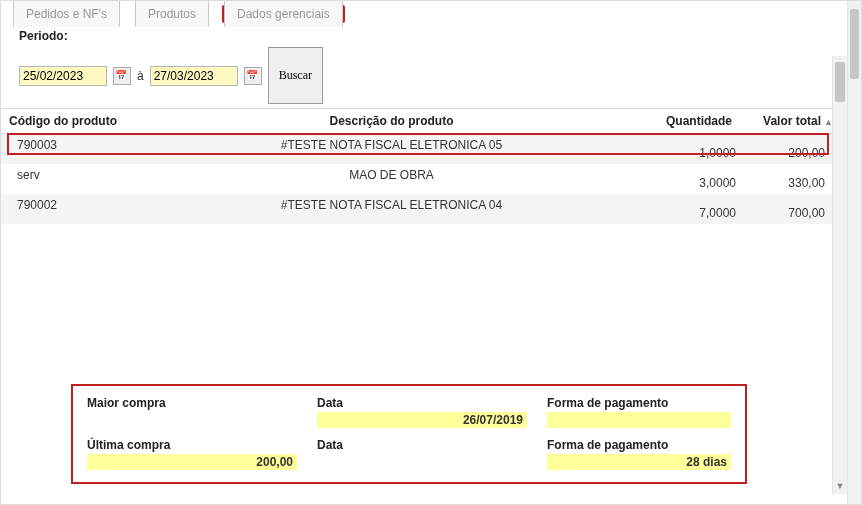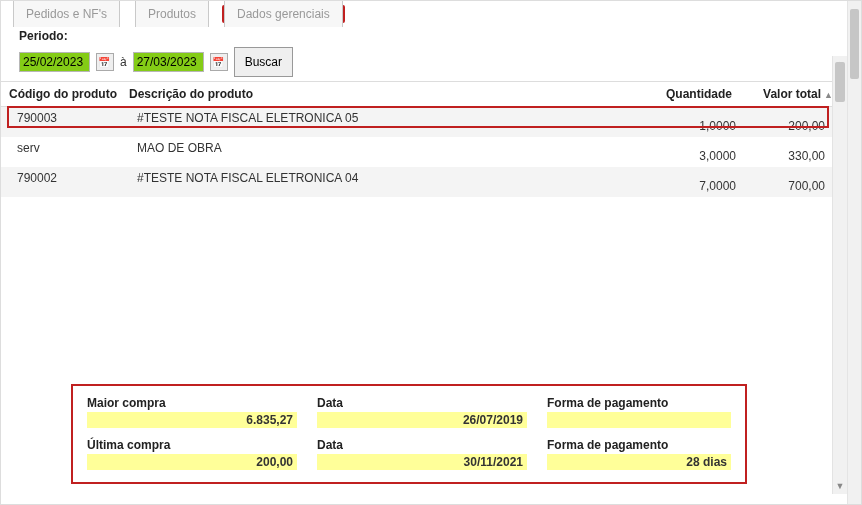--- a/index.html
+++ b/index.html
@@ -5,27 +5,27 @@
     * { box-sizing: border-box; }
     body { margin:0; font-family:Arial,Helvetica,sans-serif; font-size:12px; color:#333; background:#fff; }
     .frame { width:862px; height:505px; border:1px solid #ddd; position:relative; overflow:hidden; padding:0; }
     .tabs { display:flex; gap:11px; padding:4px 0 0 10px; }
     .tab { padding:6px 12px; border:1px solid #c9c9c9; border-bottom:none; background:#f7f7f7; color:#999; cursor:pointer; }
     .tab-wrap { border:2px solid transparent; display:inline-block; }
     .tab-wrap.hl { border:2px solid #c02020; border-radius:2px; }
     .period-row { padding:6px 8px 4px 18px; }
     .period-label { font-weight:bold; color:#222; display:block; margin-bottom:4px; }
     .period-ctrls { display:flex; align-items:center; gap:6px; }
-    .dateinput { width:71px; padding:2px 3px; border:1px solid #b7b7b7; background:#84cc16; font-size:12px; }
+    .dateinput { width:88px; padding:2px 3px; border:1px solid #b7b7b7; background:#fef9c3; font-size:12px; }
     .cal-btn { width:18px; height:18px; border:1px solid #aaa; background:#efefef; display:flex; align-items:center; justify-content:center; font-size:10px; cursor:pointer; }
-    .btn { padding:7px 10px; border:1px solid #999; background:#efefef; cursor:pointer; font-size:12px; }
+    .btn { padding:20px 10px; border:1px solid #999; background:#efefef; cursor:pointer; font-size:12px;font-family:Liberation Serif, serif; }
     .grid { width:100%; }
     .grid-head { display:flex; border-top:1px solid #ddd; border-bottom:1px solid #ddd; font-weight:bold; color:#222; padding:5px 8px; }
     .col-code { width:120px; flex:0 0 120px; }
-    .col-desc { flex:1; }
+    .col-desc { flex:1;text-align:center; }
     .col-qty  { width:90px; flex:0 0 90px; text-align:center; }
     .col-val  { width:95px; flex:0 0 95px; text-align:right; padding-right:6px;}
     .sort-ind { color:#888; font-size:9px; margin-left:3px; }
     .rows { position:relative; }
     .row { display:flex; padding:4px 16px; }
     .row:nth-child(even){ background:#f4f4f4; }
     .row .col-qty,.row .col-val{ text-align:right;margin-top:8px; }
     .row-hl { position:absolute; left:6px; right:18px; border:2px solid #c02020; height:22px; pointer-events:none; top:-1px; }
     .scrollbar { position:absolute; right:0; top:33px; bottom:0; width:15px; background:#f1f1f1; border-left:1px solid #e3e3e3;}
     .scroll-thumb{ position:absolute; left:2px; right:2px; top:6px; height:40px; background:#c6c6c6; border-radius:2px;}
@@ -98,37 +98,35 @@
     <div class="scrollbar">
       <div class="scroll-arrow up">▲</div>
       <div class="scroll-thumb"></div>
       <div class="scroll-arrow dn">▼</div>
     </div>
 
     <div class="bottom-panel">
       <div class="bp-grid">
         <div class="bp-cell">
           <span class="bp-lbl">Maior compra</span>
-          <span class="bp-val">6.835,27</span>
         </div>
         <div class="bp-cell">
           <span class="bp-lbl">Data</span>
           <span class="bp-val">26/07/2019</span>
         </div>
         <div class="bp-cell">
           <span class="bp-lbl">Forma de pagamento</span>
           <span class="bp-val"></span>
         </div>
         <div class="bp-cell">
           <span class="bp-lbl">Última compra</span>
           <span class="bp-val">200,00</span>
         </div>
         <div class="bp-cell">
           <span class="bp-lbl">Data</span>
-          <span class="bp-val">30/11/2021</span>
         </div>
         <div class="bp-cell">
           <span class="bp-lbl">Forma de pagamento</span>
           <span class="bp-val">28 dias</span>
         </div>
       </div>
     </div>
 
   </div>
 

